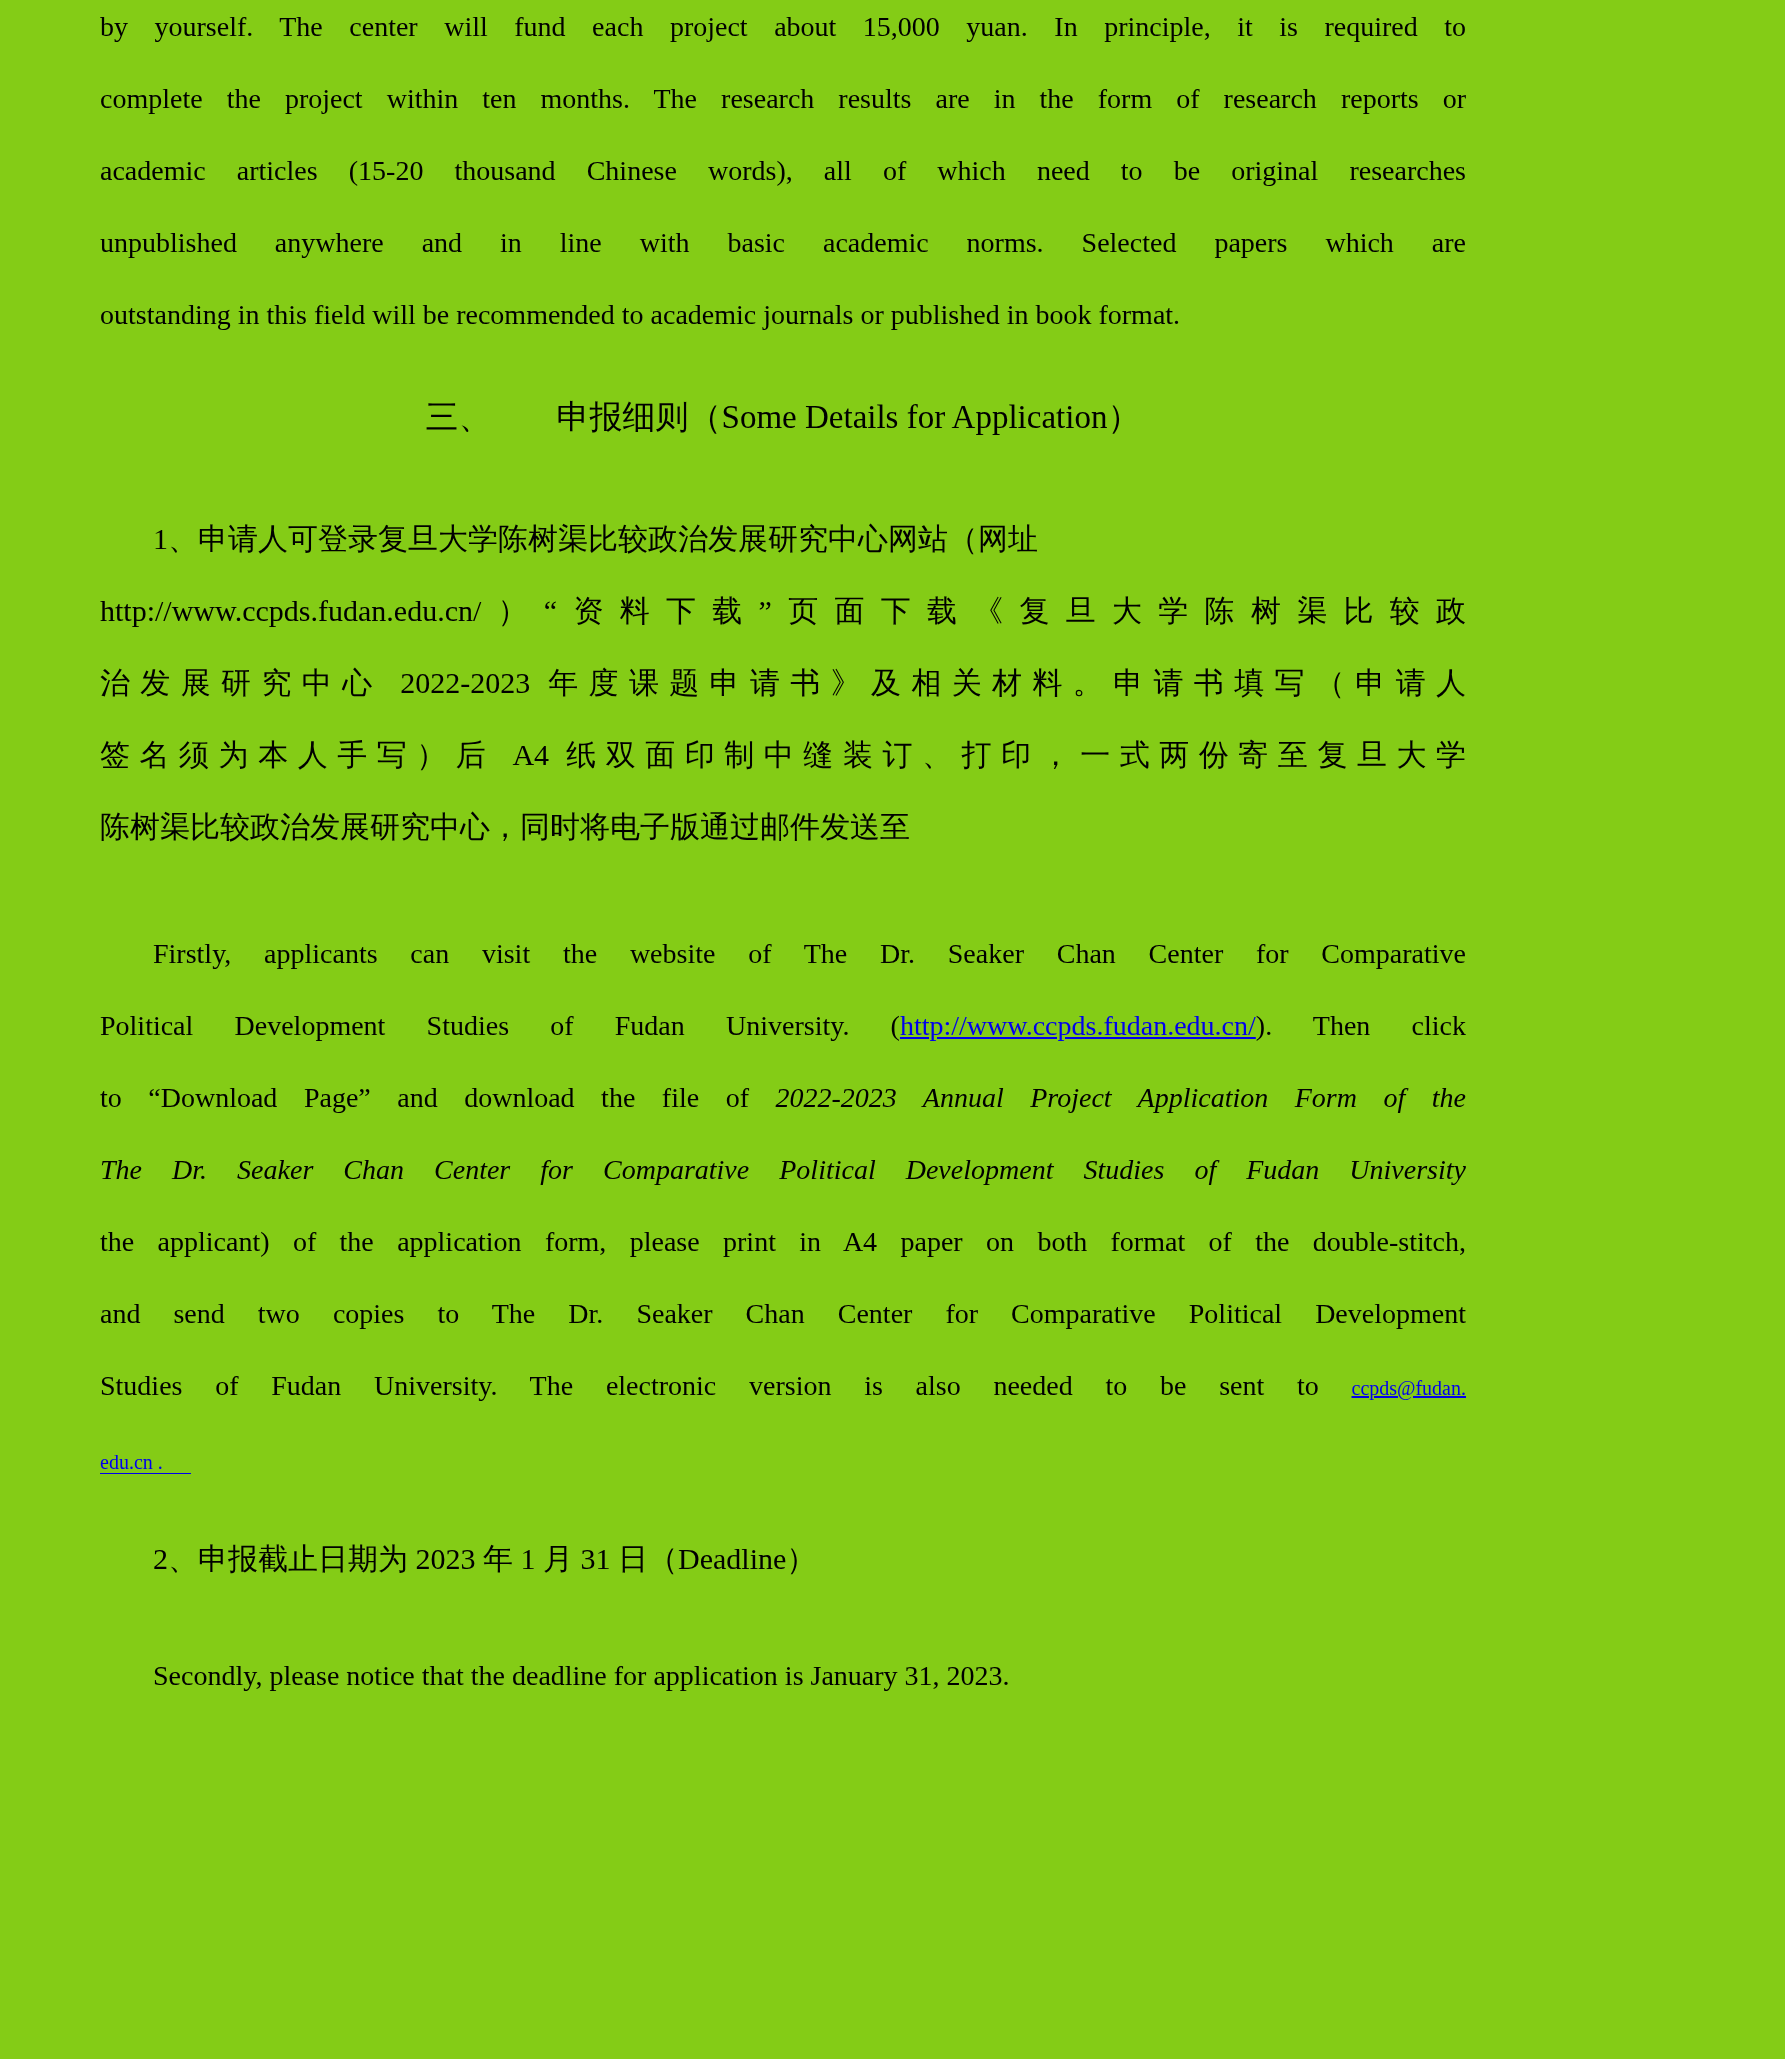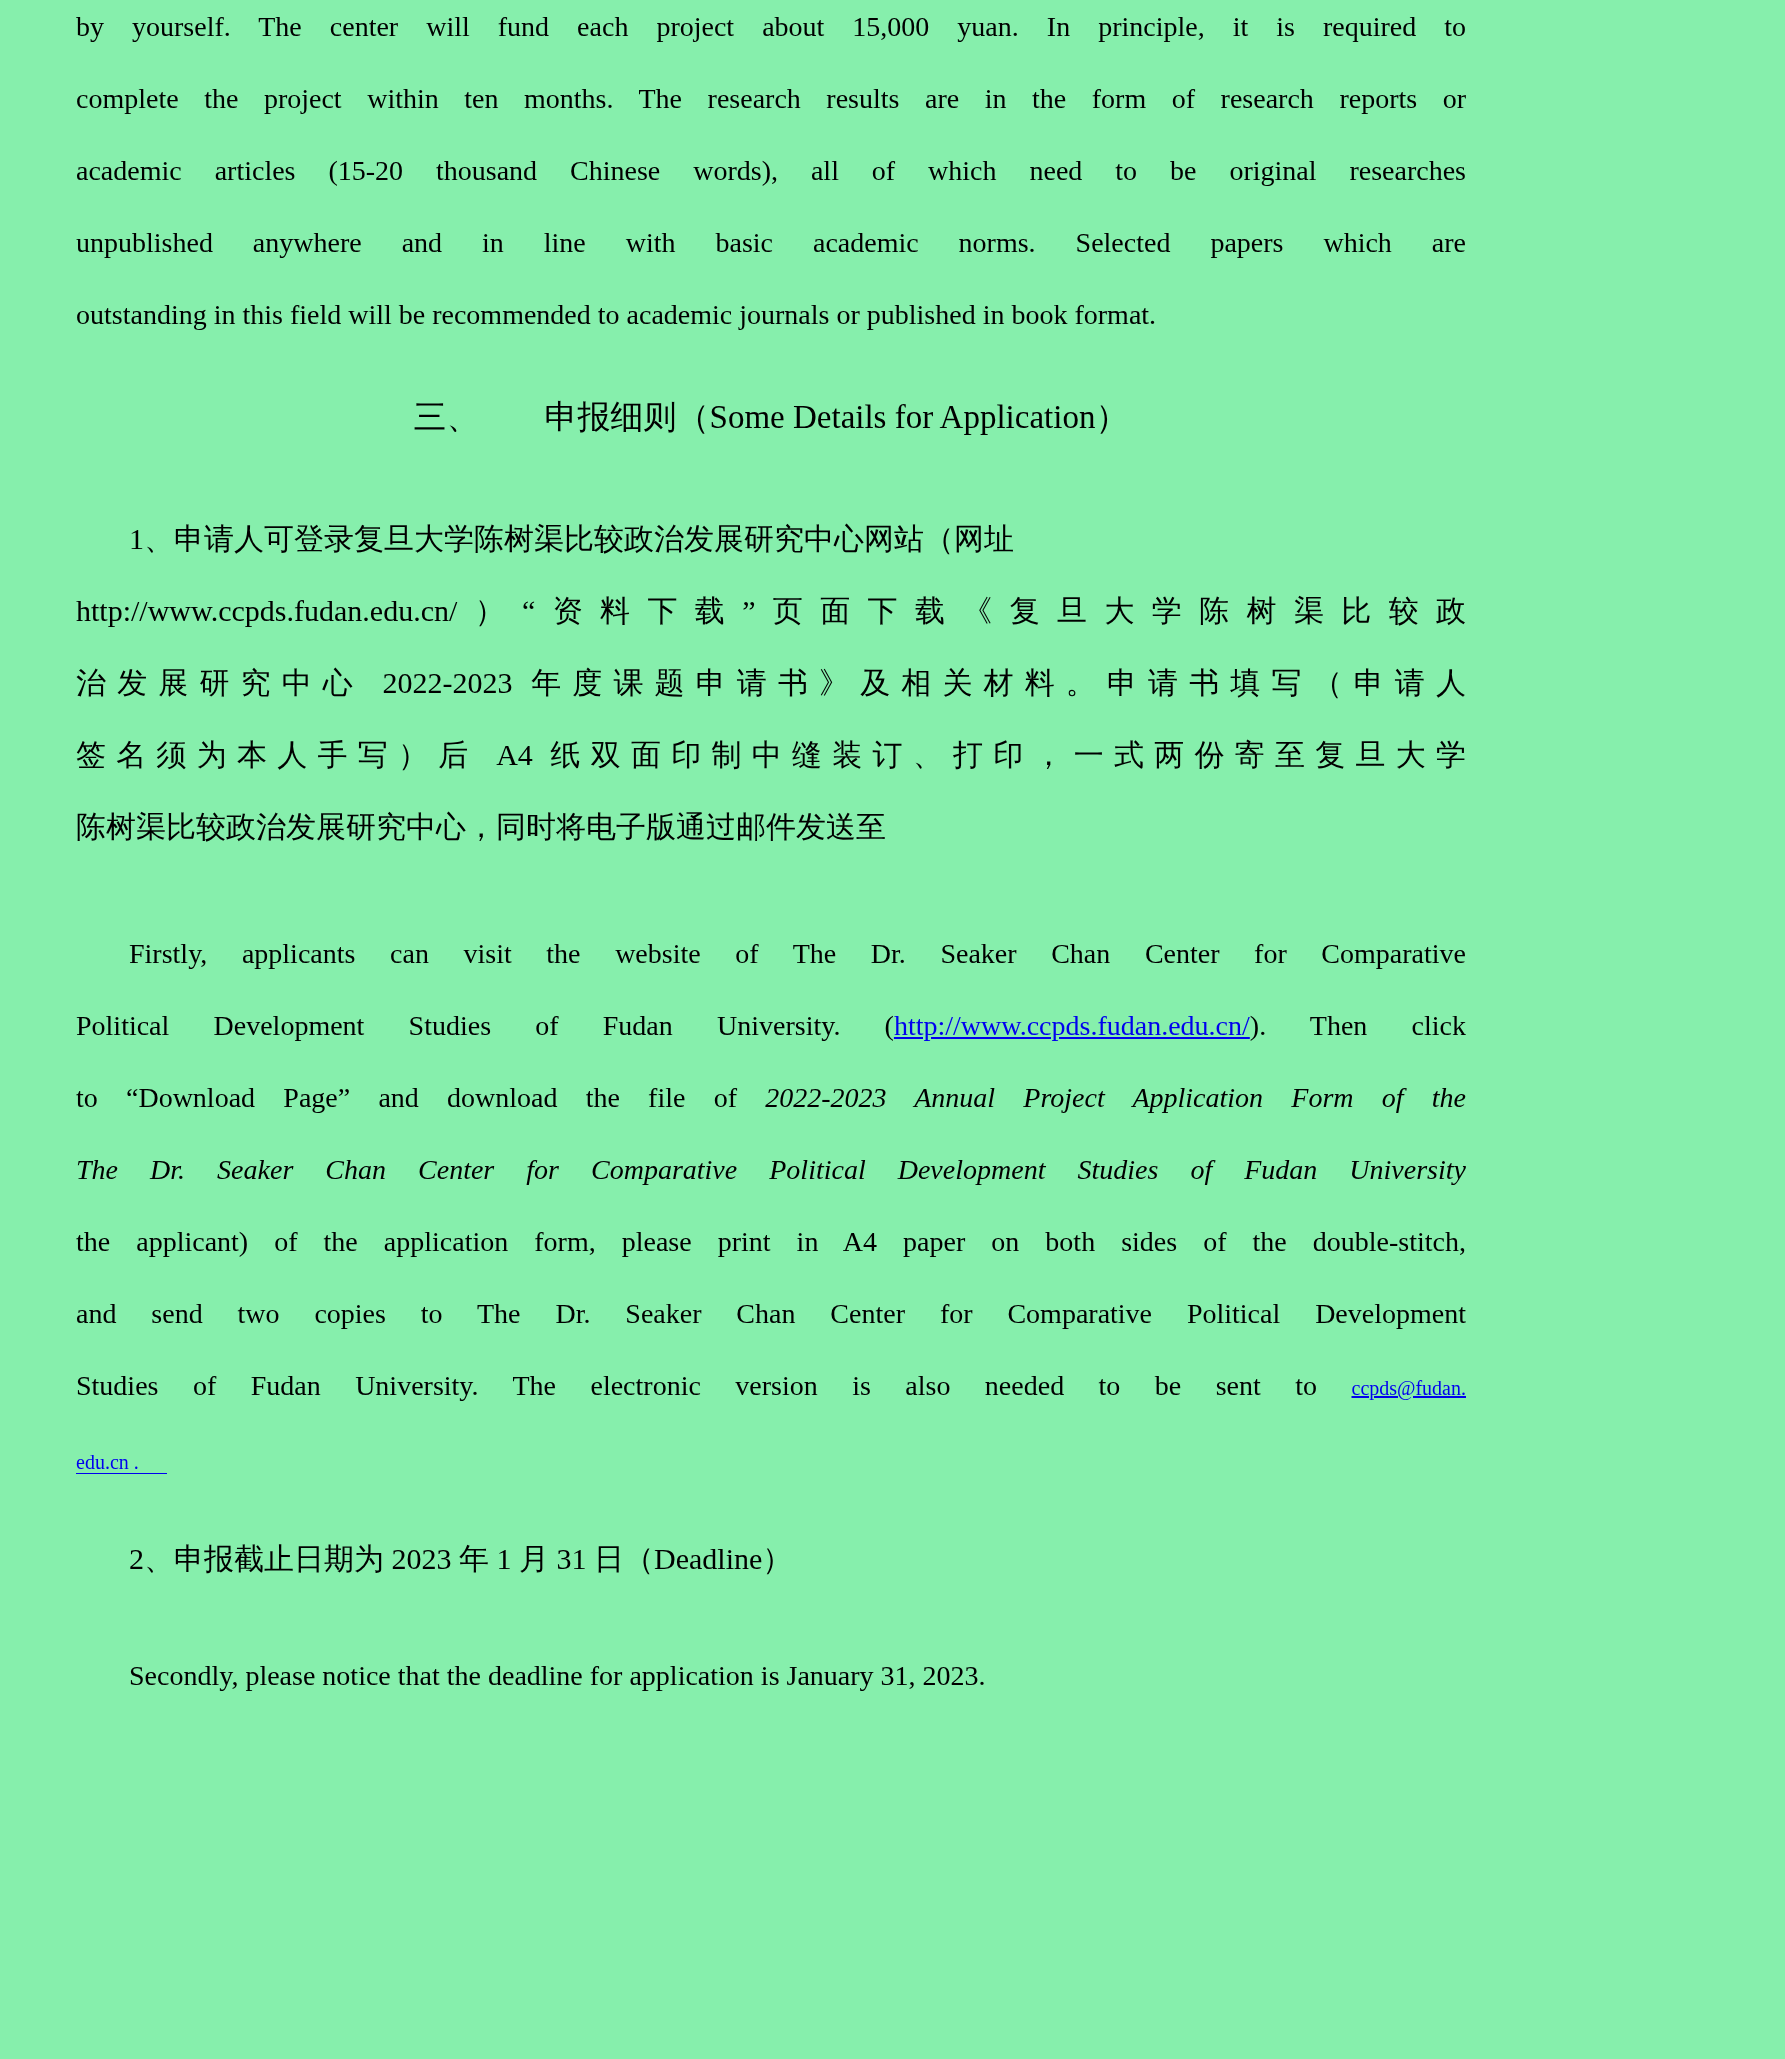--- a/index.html
+++ b/index.html
@@ -4,23 +4,23 @@
 <style>
   html, body {
     margin: 0;
     padding: 0;
     background: #ffffff;
   }
   .page {
     position: relative;
     width: 1786px;
     height: 2059px;
-    background: #86efac;
+    background: #84cc16;
     box-sizing: border-box;
-    padding: 0 320px 0 76px;
+    padding: 0 320px 0 100px;
     overflow: hidden;
     font-family: "Liberation Serif", "DejaVu Serif", serif;
     color: #000000;
   }
   .para { margin: 0; }
   .ln {
     line-height: 72px;
     font-size: 28px;
     white-space: normal;
     text-align: left;
@@ -76,21 +76,21 @@
     <div class="ln j">治发展研究中心 2022-2023 年度课题申请书》及相关材料。申请书填写（申请人</div>
     <div class="ln j">签名须为本人手写）后 A4 纸双面印制中缝装订、打印，一式两份寄至复旦大学</div>
     <div class="ln">陈树渠比较政治发展研究中心，同时将电子版通过邮件发送至</div>
   </div>
 
   <div class="para firstly">
     <div class="ln j ind">Firstly, applicants can visit the website of The Dr. Seaker Chan Center for Comparative</div>
     <div class="ln j"><span>Political Development Studies of Fudan University. (</span><a class="link" href="#">http://www.ccpds.fudan.edu.cn/</a><span>). Then click</span></div>
     <div class="ln j"><span>to “Download Page” and download the file of </span><i>2022-2023 Annual Project Application Form of the</i></div>
     <div class="ln j"><i>The Dr. Seaker Chan Center for Comparative Political Development Studies of Fudan University</i></div>
-    <div class="ln j">the applicant) of the application form, please print in A4 paper on both sides of the double-stitch,</div>
+    <div class="ln j">the applicant) of the application form, please print in A4 paper on both format of the double-stitch,</div>
     <div class="ln j">and send two copies to The Dr. Seaker Chan Center for Comparative Political Development</div>
     <div class="ln j"><span>Studies of Fudan University. The electronic version is also needed to be sent to </span><a class="link big" href="#">ccpds@fudan.</a></div>
     <div class="ln"><a class="link big end" href="#">edu.cn .</a></div>
   </div>
 
   <div class="para cn item2">
     <div class="ln ind">2、申报截止日期为 2023 年 1 月 31 日（Deadline）</div>
   </div>
 
   <div class="para secondly">

